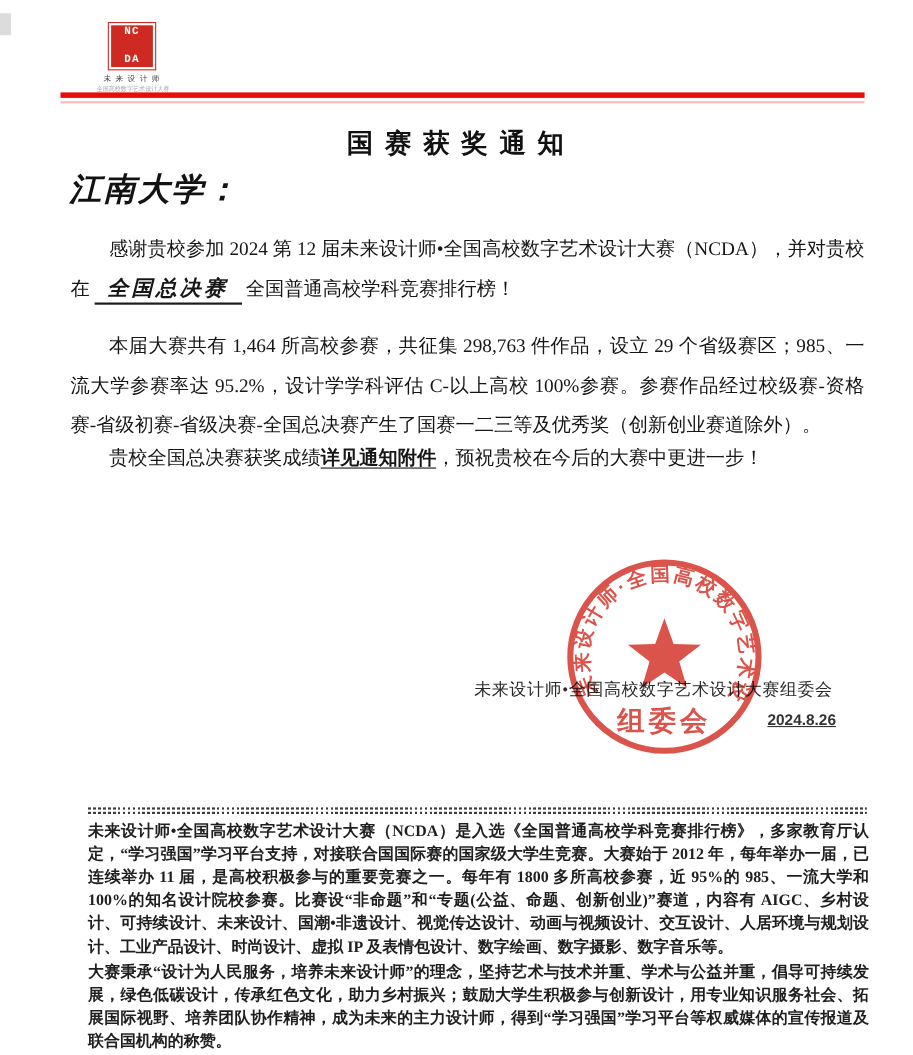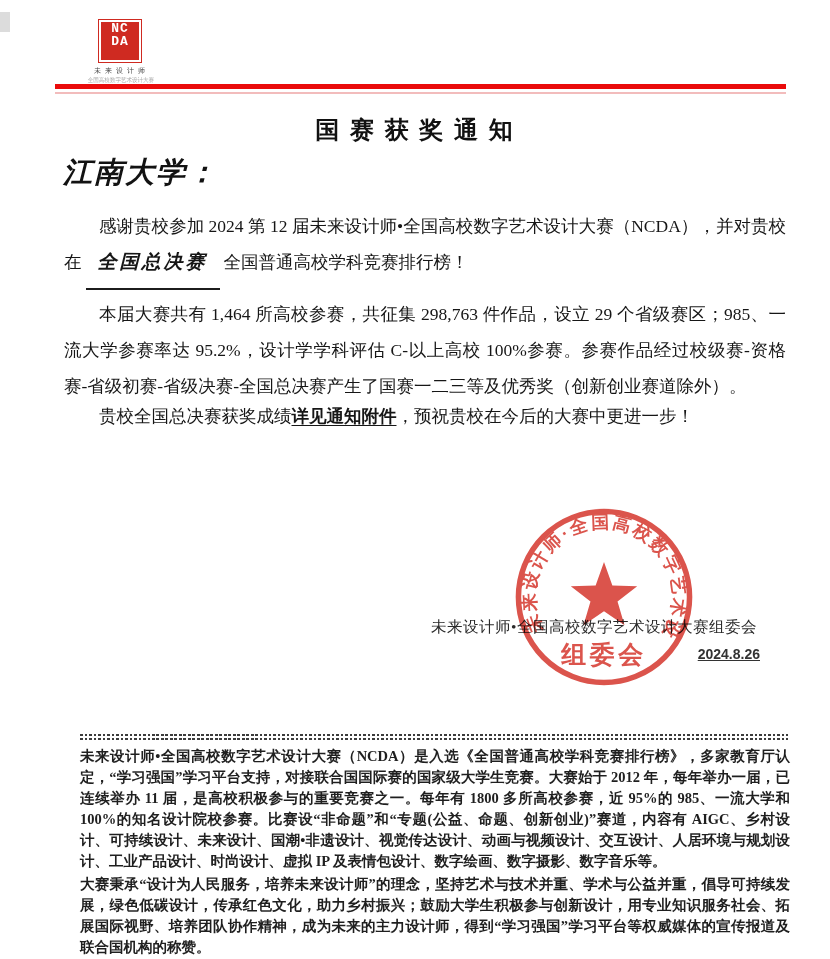--- a/index.html
+++ b/index.html
@@ -9,22 +9,22 @@
     font-family:"Liberation Serif", serif; color:#1c1c1c; overflow:hidden;
   }
   .scan-artifact { position:absolute; left:0; top:12px; width:10px; height:20px; background:#dcdcdc; }
 
   
   .header { position:absolute; top:16px; left:0; right:0; height:70px; }
   .logo { position:absolute; left:85px; top:2px; width:70px; text-align:center; }
   .logo-seal { display:inline-block; border:1px solid #cf2a21; padding:2px; background:#fff; }
   .logo-seal-inner {
     width:38px; height:38px; background:#cf2a21; color:#fff; display:flex; flex-direction:column;
-    align-items:center; justify-content:flex-start; font-family:"Liberation Mono", monospace;
-    font-weight:bold; font-size:13px; line-height:13px; letter-spacing:1px;
+    align-items:center; justify-content:space-between; font-family:"Liberation Mono", monospace;
+    font-weight:bold; font-size:10px; line-height:13px; letter-spacing:1px;
   }
   .logo-sub1 { margin-top:3px; font-size:7px; color:#444; letter-spacing:1px; white-space:nowrap; font-family:"Liberation Sans",sans-serif; }
   .logo-sub2 { font-size:6px; color:#a9a9a9; white-space:nowrap; transform:scaleX(0.92); font-family:"Liberation Sans",sans-serif; }
   .header-title {
     position:absolute; left:140px; right:110px; top:6px; text-align:center;
     font-family:"Liberation Sans", sans-serif; font-weight:bold; font-size:35px;
     letter-spacing:1px; white-space:nowrap;
   }
   .rule-thick { position:absolute; top:84px; left:55px; right:44px; height:5px; background:#ea0b0b; }
   .rule-thin  { position:absolute; top:92px; left:55px; right:44px; height:2px; background:#f2bcbc; }
@@ -41,21 +41,21 @@
   }
   .para {
     position:absolute; left:64px; right:44px; font-size:17.5px; line-height:36px;
     text-align:justify; text-indent:2em; color:#161616;
   }
   .para1 { top:208px; }
   .para2 { top:296px; }
   .para3 { top:398px; }
   .hl-script {
     font-style:italic; font-weight:bold; font-size:19px; letter-spacing:3px;
-    border-bottom:2px solid #1c1c1c; padding:0 12px 16px 12px; margin:0 4px;
+    border-bottom:2px solid #1c1c1c; padding:0 12px 2px 12px; margin:0 4px;
   }
   .bold-underline { font-weight:bold; text-decoration:underline; text-underline-offset:3px; }
 
   
   .signature {
     position:absolute; top:617px; right:73px; font-size:15.5px; color:#2a2a2a; letter-spacing:0.5px;
   }
   .date {
     position:absolute; top:646px; right:70px; font-size:14px; font-weight:bold; color:#333;
     font-family:"Liberation Sans", sans-serif;

